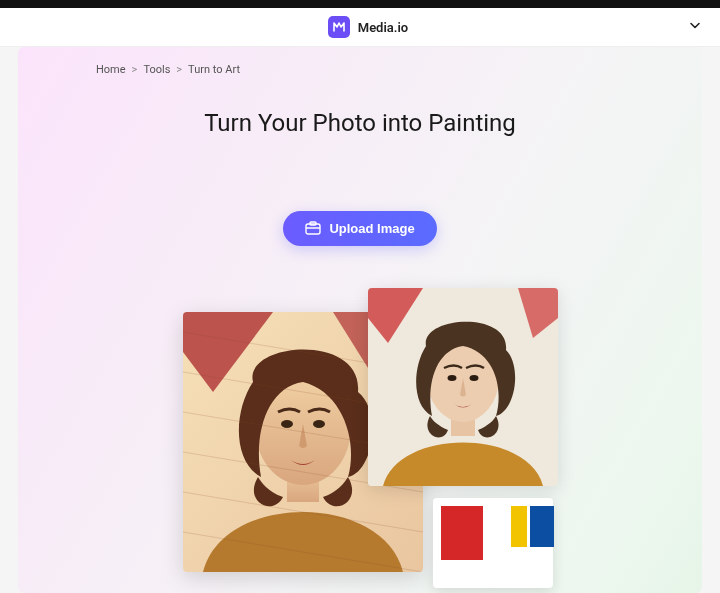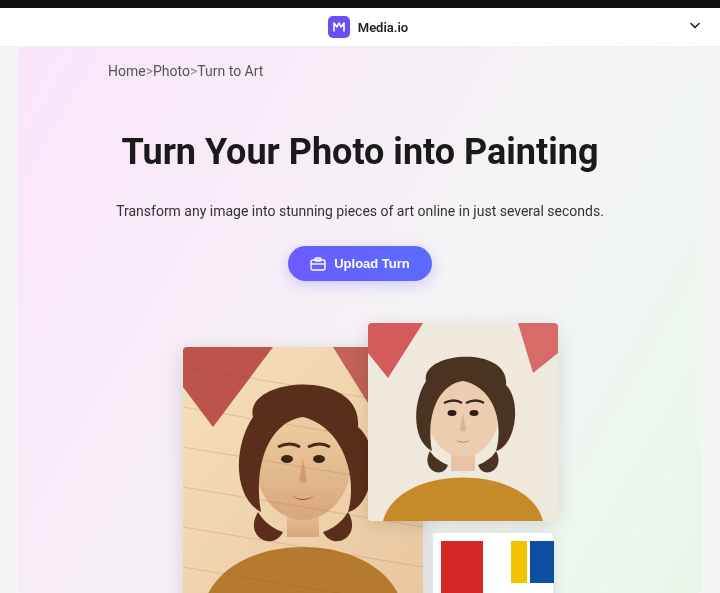--- a/index.html
+++ b/index.html
@@ -55,35 +55,36 @@
   .page {
     margin: 0 18px;
     border-radius: 6px;
     background: linear-gradient(120deg, #fbe4fb 0%, #f7ecf7 30%, #f5f3f6 55%, #ecf7ee 90%, #e6f5e8 100%);
     height: 546px;
     padding: 16px 50px 0 50px;
     position: relative;
     overflow: hidden;
   }
   .breadcrumb {
-    font-size: 14px;
+    font-size: 11px;
     color: #555;
-    margin-left: 40px;
+    margin-left: 28px;
     margin-top: 0;
     display: flex;
+    gap: 6px;
     align-items: center;
   }
   .breadcrumb .sep { color: #888; }
   .breadcrumb a { color: #555; text-decoration: none; cursor: pointer; }
   .title {
     text-align: center;
-    font-size: 36px;
-    font-weight: 700;
+    font-size: 24px;
+    font-weight: 400;
     color: #1a1a1a;
-    margin-top: 53px;
+    margin-top: 34px;
     line-height: 1.15;
   }
   .subtitle {
     text-align: center;
     font-size: 14px;
     color: #333;
     margin-top: 28px;
     line-height: 1.5;
   }
   .upload-wrap {
@@ -187,43 +188,43 @@
         <path d="M3 5 L7 9 L11 5" stroke="#222" stroke-width="1.6" fill="none" stroke-linecap="round" stroke-linejoin="round"></path>
       </svg>
   </span>
 </div>
 
 <div class="page">
 
   <nav class="breadcrumb">
     <a>Home</a>
     <span class="sep">&gt;</span>
-    <a>Photo</a>
+    <a>Tools</a>
     <span class="sep">&gt;</span>
     <span>Turn to Art</span>
   </nav>
 
   <h1 class="title">
     <span>Turn Your Photo into Painting</span><br>
   </h1>
 
   <p class="subtitle">
-    <span>Transform any image into stunning pieces of art online in just several seconds.</span><br>
+    <br>
   </p>
 
   <div class="upload-wrap">
     <button class="upload-btn">
       <span>
         <svg width="16" height="14" viewBox="0 0 16 14">
             <rect x="1" y="3" width="14" height="10" rx="2" stroke="#fff" stroke-width="1.4" fill="none"></rect>
             <rect x="5" y="1" width="6" height="3" rx="1" stroke="#fff" stroke-width="1.4" fill="none"></rect>
             <path d="M1 7 H15" stroke="#fff" stroke-width="1.4"></path>
           </svg>
       </span>
-      <span>Upload Turn</span>
+      <span>Upload Image</span>
     </button>
   </div>
 
   <div class="images-area">
 
     <div class="img-left">
       <svg class="painting-bg" viewBox="0 0 240 260" preserveAspectRatio="xMidYMid slice">
         <defs>
           <linearGradient id="warm" x1="0" y1="0" x2="1" y2="1">
             <stop offset="0" stop-color="#f6e0b8"></stop>

